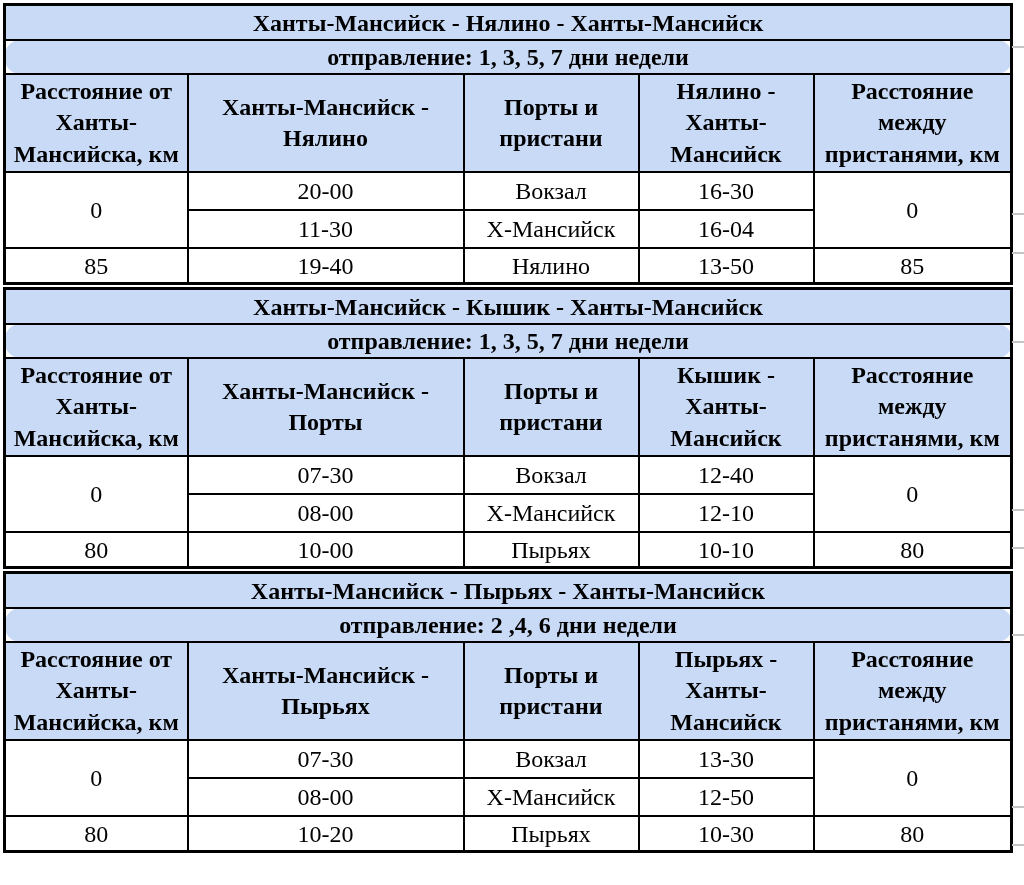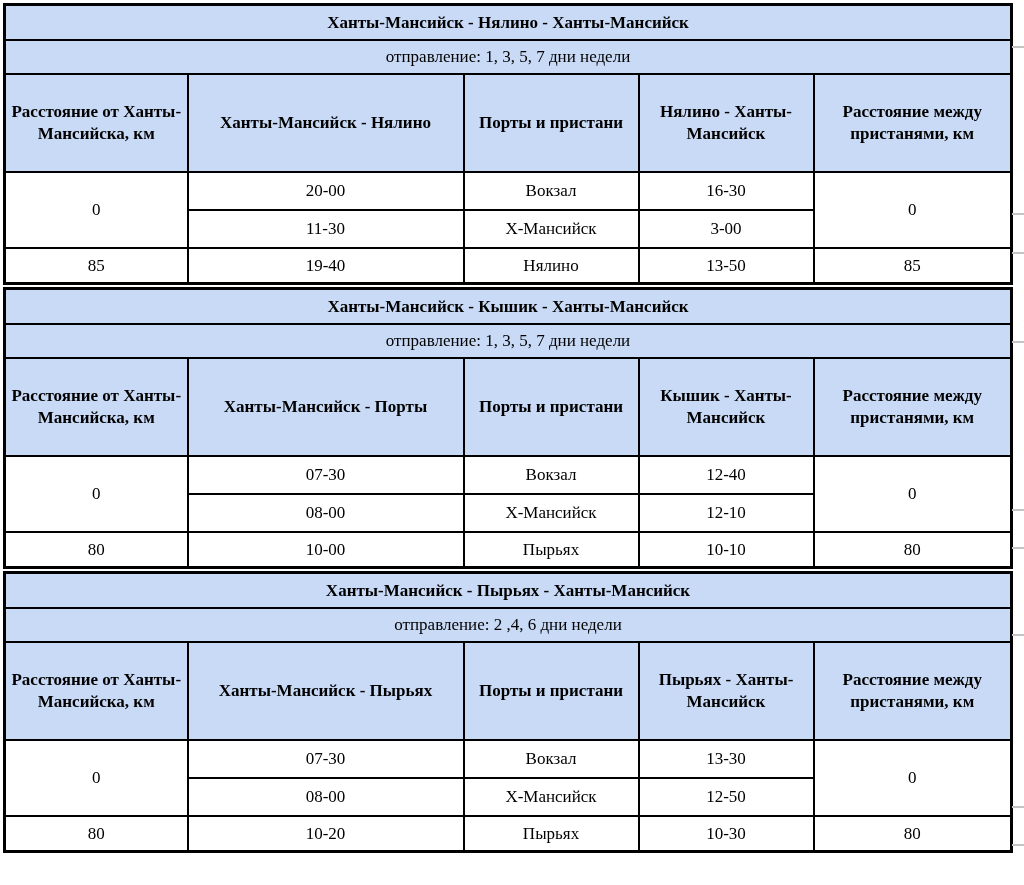--- a/index.html
+++ b/index.html
@@ -25,33 +25,34 @@
     table-layout: fixed;
     width: 1007px;
     margin: 0 0 2px 0;
     border: 3px solid #000;
   }
   table.sched td {
     border: 2px solid #000;
     text-align: center;
     vertical-align: middle;
     padding: 0 5px;
-    font-size: 17px;
+    font-size: 24px;
     line-height: 1.25;
     overflow: hidden;
   }
   td.title-cell {
     height: 33px;
     background: var(--cell-blue, #c9daf6);
     font-weight: bold;
   }
   td.sub-cell {
     height: 32px;
     background: var(--cell-blue, #c9daf6);
-    font-weight: normal;
+    font-weight: bold;
+    border-radius: 15px;
   }
   tr.head-row td {
     height: 96px;
     background: var(--cell-blue, #c9daf6);
     font-weight: bold;
     line-height: 1.3;
   }
   tr.data-row td { height: 36px; background: #ffffff; }
   tr.data-row-2 td { border-top-width: 1px; }
   tr.data-row-3 td { height: 33px; border-radius: 14px; }
@@ -94,21 +95,21 @@
       <tr class="data-row">
         <td rowspan="2">0</td>
         <td>20-00</td>
         <td>Вокзал</td>
         <td>16-30</td>
         <td rowspan="2">0</td>
       </tr>
       <tr class="data-row data-row-2">
         <td>11-30</td>
         <td>Х-Мансийск</td>
-        <td>3-00</td>
+        <td>16-04</td>
       </tr>
       <tr class="data-row data-row-3">
         <td>85</td>
         <td>19-40</td>
         <td>Нялино</td>
         <td>13-50</td>
         <td>85</td>
       </tr>
     </tbody>
   </table>

